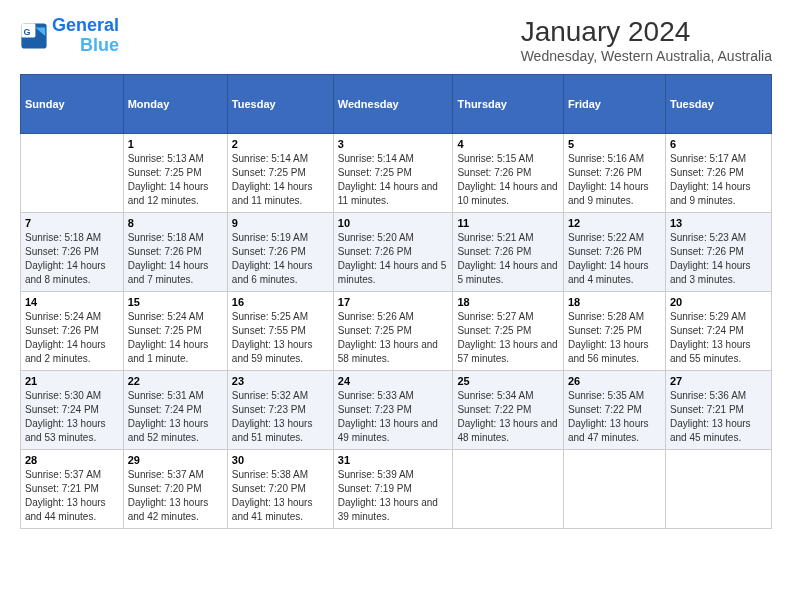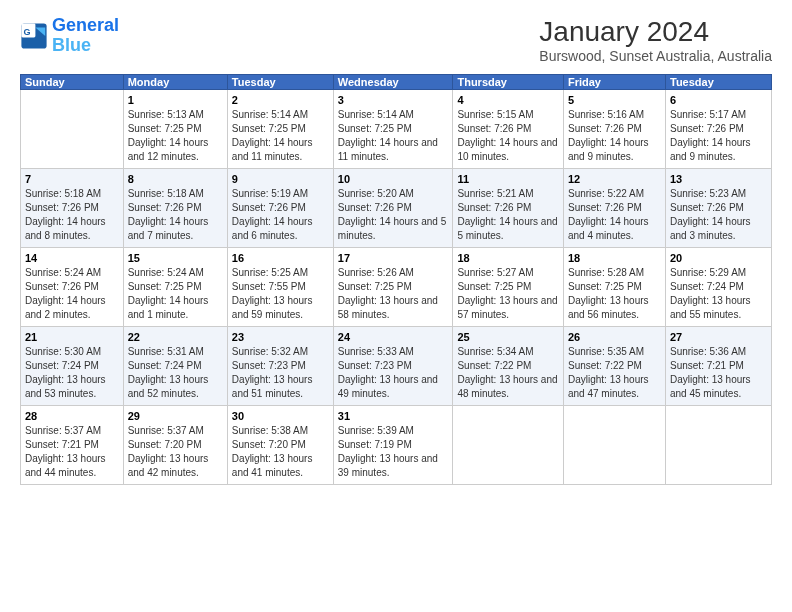--- a/index.html
+++ b/index.html
@@ -23,20 +23,21 @@
     }
     .logo {
       display: flex;
       align-items: center;
     }
     .logo-text {
       font-size: 18px;
       font-weight: bold;
       line-height: 1.1;
       color: #333;
+      text-align: right;
     }
     .logo-text span {
       color: #1a73e8;
     }
     .logo-icon {
       width: 28px;
       height: 28px;
       margin-right: 4px;
     }
     .title-block {
@@ -54,21 +55,21 @@
     table {
       width: 100%;
       border-collapse: collapse;
       font-size: 10px;
     }
     thead tr {
       background-color: #3a6bbf;
       color: #fff;
     }
     thead th {
-      padding: 1px 4px;
+      padding: 23px 4px;
       text-align: left;
       font-weight: bold;
       font-size: 11px;
       border: 1px solid #2d559a;
     }
     tbody tr {
       vertical-align: top;
     }
     tbody tr:nth-child(odd) {
       background-color: #fff;
@@ -107,21 +108,21 @@
         <rect x="2" y="2" width="20" height="20" rx="2" fill="#fff"></rect>
         <text x="5" y="18" font-size="13" font-weight="bold" fill="#1a5fa8">G</text>
       </svg>
       <div class="logo-text">
         <span>General</span><br>
         <span style="color:#4ab3f4">Blue</span>
       </div>
     </div>
     <div class="title-block">
       <div class="main-title">January 2024</div>
-      <div class="subtitle">Burswood, Sunset Australia, Australia</div>
+      <div class="subtitle">Wednesday, Western Australia, Australia</div>
     </div>
   </div>
 
   <table>
     <thead>
       <tr>
       <th>Sunday</th>
           <th>Monday</th>
           <th>Tuesday</th>
           <th>Wednesday</th>

